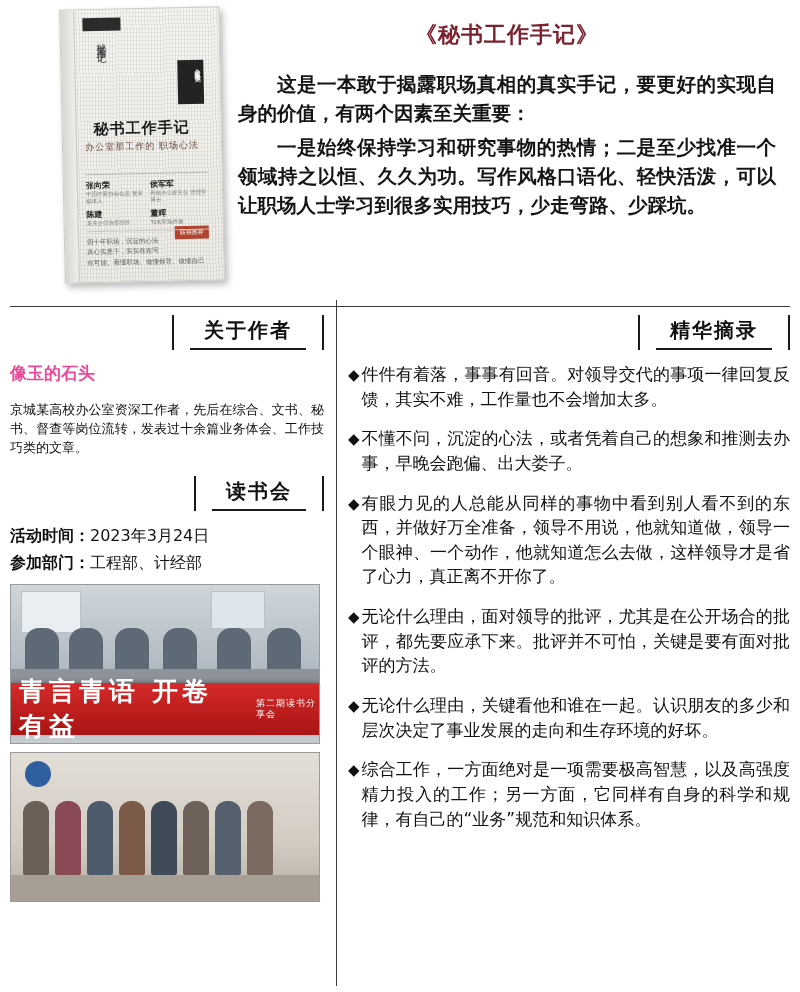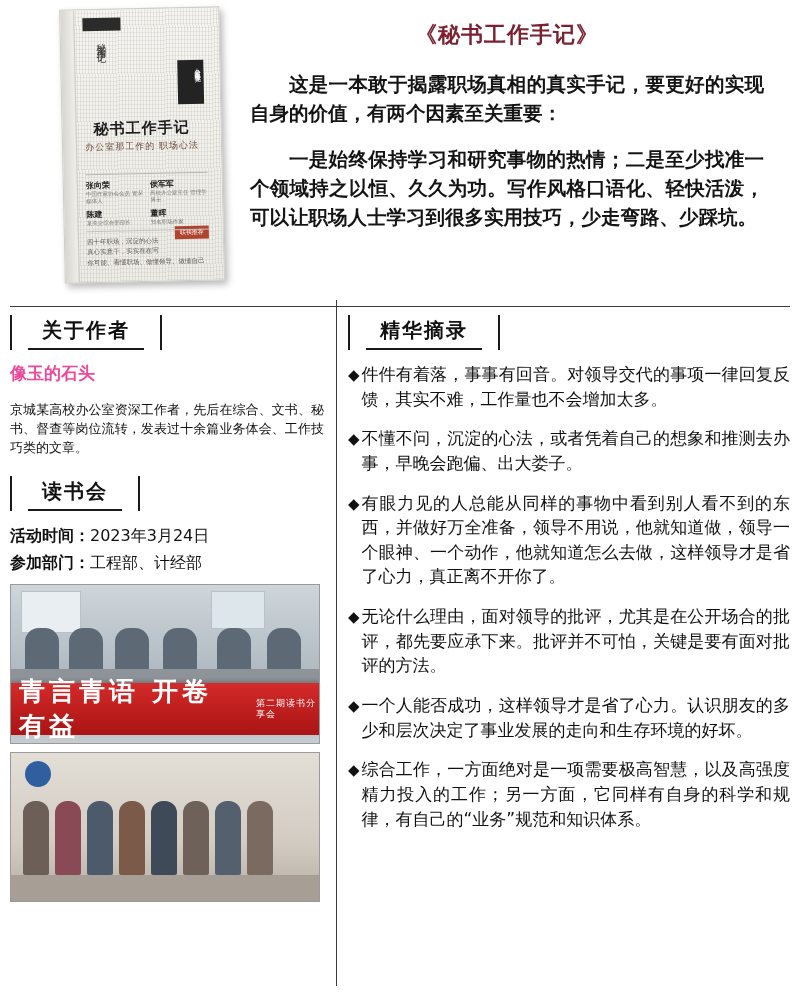--- a/index.html
+++ b/index.html
@@ -170,21 +170,21 @@
     margin-bottom: 20px;
   }
   .intro {
     font-family: "DejaVu Sans", "Liberation Sans", sans-serif;
     font-size: 19.5px;
     font-weight: bold;
     line-height: 1.5;
     color: #141414;
     text-align: justify;
   }
-  .intro p { margin: 16px; text-indent: 2em; }
+  .intro p { margin: 4px; text-indent: 2em; }
 
   
   .hr-main {
     border: 0;
     border-top: 1.5px solid #3b3b3b;
     margin: 6px 0 0 0;
   }
   .v-divider {
     position: absolute;
     left: 336px;
@@ -207,21 +207,21 @@
     padding-right: 8px;
     box-sizing: border-box;
   }
   .col-right {
     flex: 1 1 auto;
     padding-left: 16px;
     box-sizing: border-box;
   }
 
   .section-head {
-    text-align: left;
+    text-align: right;
     margin-bottom: 12px;
   }
   .section-head .label {
     display: inline-block;
     font-family: "DejaVu Serif", "Liberation Serif", serif;
     font-size: 20px;
     font-weight: bold;
     color: #111;
     padding: 2px 14px 4px 14px;
     border-bottom: 2px solid #1a1a1a;
@@ -472,21 +472,21 @@
         <li class="quote-item">
           <span class="quote-bullet">◆</span>
           <span class="quote-text">有眼力见的人总能从同样的事物中看到别人看不到的东西，并做好万全准备，领导不用说，他就知道做，领导一个眼神、一个动作，他就知道怎么去做，这样领导才是省了心力，真正离不开你了。</span>
         </li>
         <li class="quote-item">
           <span class="quote-bullet">◆</span>
           <span class="quote-text">无论什么理由，面对领导的批评，尤其是在公开场合的批评，都先要应承下来。批评并不可怕，关键是要有面对批评的方法。</span>
         </li>
         <li class="quote-item">
           <span class="quote-bullet">◆</span>
-          <span class="quote-text">一个人能否成功，这样领导才是省了心力。认识朋友的多少和层次决定了事业发展的走向和生存环境的好坏。</span>
+          <span class="quote-text">无论什么理由，关键看他和谁在一起。认识朋友的多少和层次决定了事业发展的走向和生存环境的好坏。</span>
         </li>
         <li class="quote-item">
           <span class="quote-bullet">◆</span>
           <span class="quote-text">综合工作，一方面绝对是一项需要极高智慧，以及高强度精力投入的工作；另一方面，它同样有自身的科学和规律，有自己的“业务”规范和知识体系。</span>
         </li>
       </ul>
 
     </div>
   </div>
 </div>

